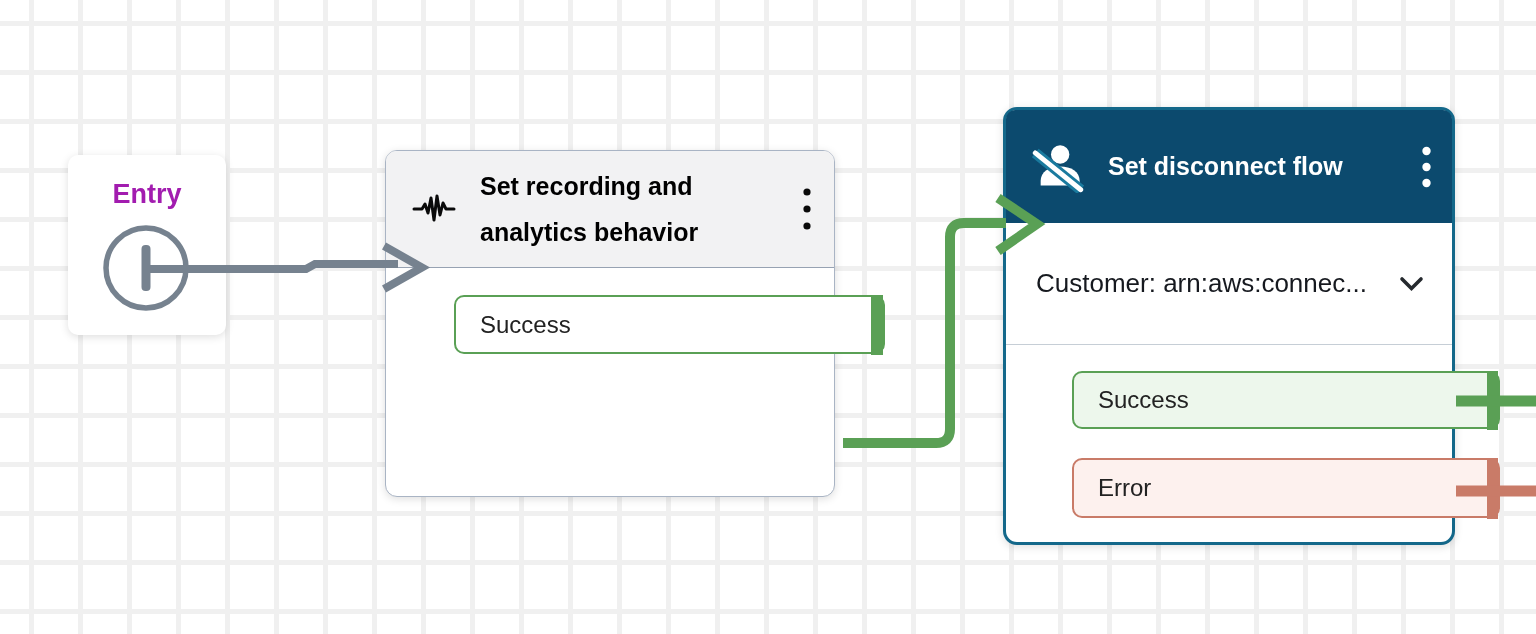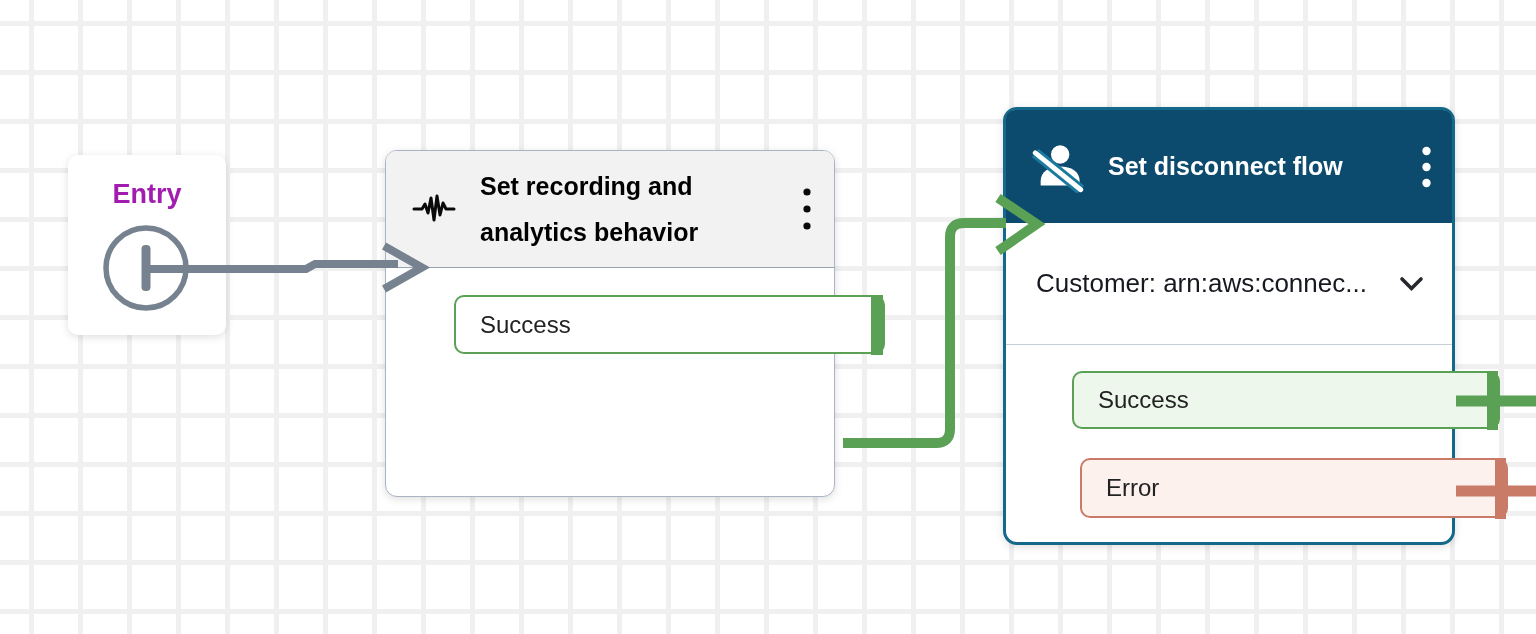--- a/index.html
+++ b/index.html
@@ -55,21 +55,21 @@
 
   
   .block2{left:1003px;top:107px;width:452px;height:438px;border:3.5px solid #14688a;border-radius:14px;}
   .block2 .hdr{
     height:113px;background:#0c4a6e;border-radius:9px 9px 0 0;
     display:flex;align-items:center;padding:0 20px 0 26px;box-sizing:border-box;
   }
   .block2 .hdr-title{font-size:25px;font-weight:bold;color:#ffffff;margin-left:24px;}
   .block2 .param-row{height:122px;border-bottom:1.5px solid #c6ced6;padding:0 28px 0 30px;}
   .block2 .port-success{left:26px;top:26px;width:428px;height:58px;background:#edf7ec;}
-  .block2 .port-error{left:34px;top:113px;width:428px;height:60px;}
+  .block2 .port-error{left:26px;top:113px;width:428px;height:60px;}
   .block2 .port .bar{width:11px;}
 
   
   #connectors{position:absolute;left:0;top:0;z-index:10;pointer-events:none;}
   #connectors path{pointer-events:stroke;}
 </style>
 </head>
 <body>
 
 <div class="node entry">

